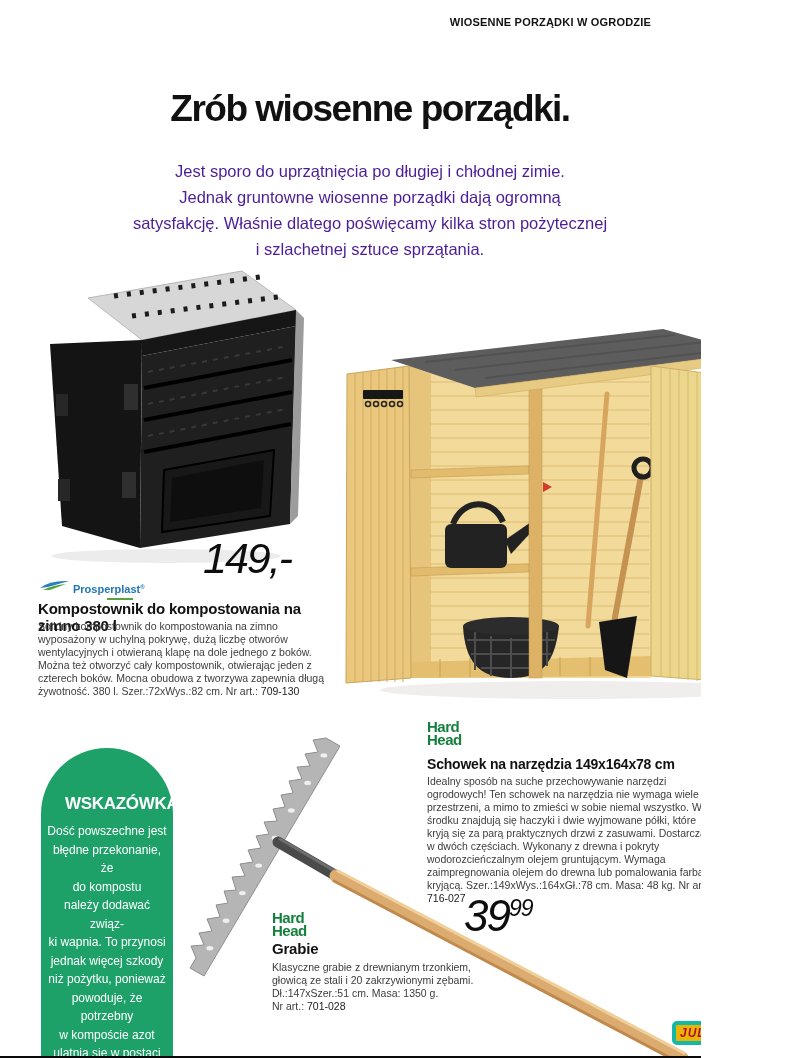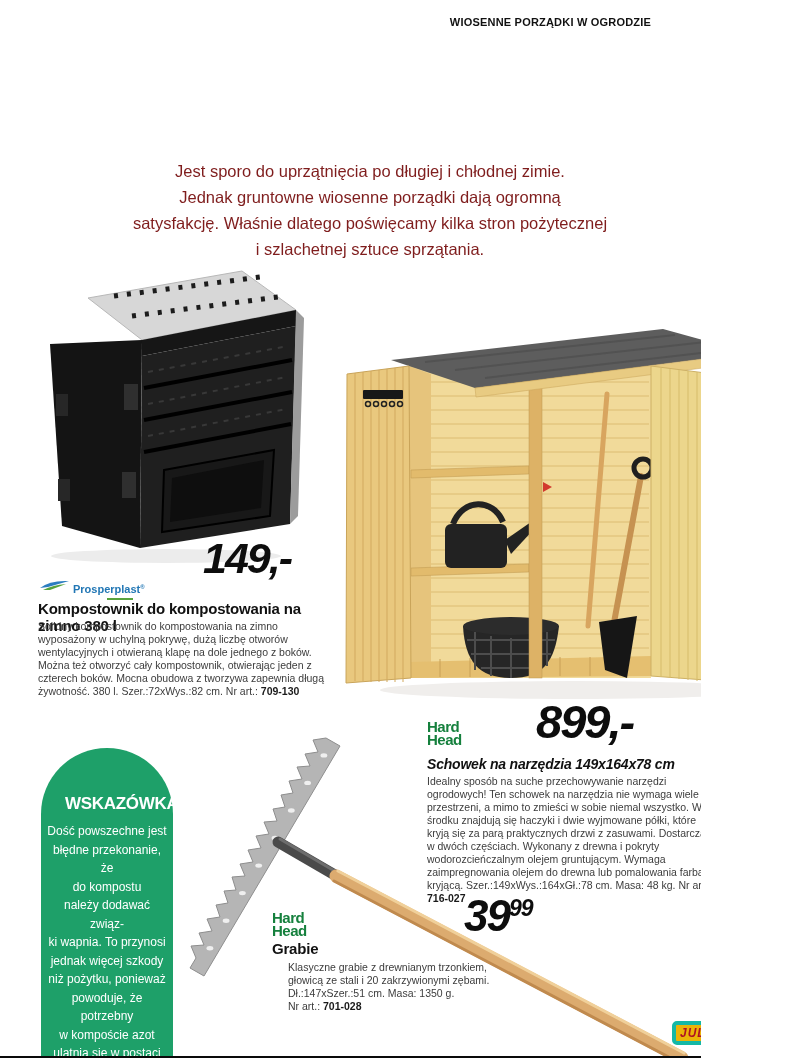--- a/index.html
+++ b/index.html
@@ -5,66 +5,67 @@
   html,body{margin:0;padding:0;background:#fff;}
   .page{position:relative;width:701px;height:1058px;background:#fff;overflow:hidden;
         font-family:"Liberation Sans",sans-serif;color:#111;}
   .abs{position:absolute;}
   
   .kicker{top:16px;right:50px;font-size:11px;font-weight:bold;letter-spacing:.2px;z-index:3;}
   
   .title{top:88px;left:0;width:740px;text-align:center;font-size:37px;font-weight:bold;
          letter-spacing:-1.5px;margin:0;z-index:3;}
   .intro{top:158px;left:70px;width:600px;text-align:center;font-size:16.5px;line-height:26px;
-         white-space:pre-line;color:#7f1d1d;z-index:3;}
+         white-space:pre-line;color:#4c1d95;z-index:3;}
   
   .img{z-index:1;}
   
-  .price{font-weight:bold;font-style:italic;letter-spacing:-2px;color:#0d0d0d;z-index:3;}
+  .price{font-weight:normal;font-style:italic;letter-spacing:-2px;color:#0d0d0d;z-index:3;}
   .price1{left:203px;top:534px;font-size:43px;}
   .price2{left:536px;top:694px;font-size:47px;}
   .price3{left:464px;top:891px;font-size:44px;}
   .p-sup{font-size:23px;position:relative;top:-15px;letter-spacing:-1px;}
   
   .prosper{left:40px;top:579px;display:flex;align-items:flex-start;gap:3px;z-index:3;}
   .prosper .ptext{font-size:11px;font-weight:bold;color:#2277b5;line-height:11px;}
   .prosper .reg{font-size:6px;vertical-align:4px;}
   .prosper .ptag{height:2px;width:26px;background:#57a33e;margin:1px 0 0 34px;}
   .hardhead{font-size:15px;line-height:13px;font-weight:bold;color:#15803d;letter-spacing:-.5px;z-index:3;}
   .hh-shed{left:427px;top:720px;}
   .hh-rake{left:272px;top:911px;}
   
   .pname{font-weight:bold;font-size:15px;letter-spacing:-.2px;z-index:3;}
   .pname1{left:38px;top:600px;width:300px;}
-  .pname2{left:427px;top:756px;width:300px;font-size:14px;font-style:italic;}
+  .pname2{left:427px;top:756px;width:300px;font-size:14px;}
   .pname3{left:272px;top:940px;font-size:15px;}
   .pdesc{font-size:10.5px;line-height:13px;color:#3c3c3c;z-index:3;}
   .pdesc1{left:38px;top:620px;width:286px;}
   .pdesc2{left:427px;top:775px;width:294px;}
-  .pdesc3{left:288px;top:961px;width:218px;}
-  .artno{font-weight:bold;color:#1a1a1a;}
+  .pdesc3{left:272px;top:961px;width:218px;}
+  .artno{font-weight:normal;color:#1a1a1a;}
   
   .pill{left:41px;top:748px;width:132px;height:310px;background:#1ea069;
         border-radius:66px 66px 0 0;color:#fff;text-align:center;z-index:2;}
   .tip-title{margin-top:46px;font-size:17px;font-weight:bold;letter-spacing:-.3px;margin-left:24px;}
   .tip-text{margin-top:8px;padding:0 6px;font-size:12px;line-height:18.5px;white-space:pre-line;}
   
   .jula{left:672px;top:1021px;border:4px solid #14b8a6;border-radius:5px;padding:0 4px;
         color:#ae1122;font-weight:bold;font-style:italic;font-size:12px;letter-spacing:1px;
         background:#eab308;z-index:3;line-height:16px;}
   .pagenum{left:729px;top:1023px;font-size:10px;font-weight:bold;z-index:3;}
   .botrule{left:0;bottom:0;width:794px;height:2px;background:#0a0a0a;z-index:4;}
 </style>
 </head>
 <body>
 
 <div class="page">
 
   <div class="abs kicker">WIOSENNE PORZĄDKI W OGRODZIE</div>
 
+  <h1 class="abs title">Zrób wiosenne porządki.</h1>
   <div class="abs intro">Jest sporo do uprzątnięcia po długiej i chłodnej zimie.
 Jednak gruntowne wiosenne porządki dają ogromną
 satysfakcję. Właśnie dlatego poświęcamy kilka stron pożytecznej
 i szlachetnej sztuce sprzątania.</div>
 
   <svg class="abs img" style="left:36px;top:264px;" width="274" height="302" viewBox="0 0 274 302">
     <ellipse cx="130" cy="292" rx="115" ry="7" fill="#ececec"></ellipse>
     <polygon points="52,34 206,7 260,46 106,76" fill="#d7d7d7" stroke="#b8b8b8" stroke-width="1"></polygon>
     <path d="M78,32 L232,12" stroke="#1c1c1c" stroke-width="5" stroke-dasharray="4 9" fill="none"></path>
     <path d="M96,52 L250,32" stroke="#1c1c1c" stroke-width="5" stroke-dasharray="4 9" fill="none"></path>
@@ -174,21 +175,20 @@
       <div class="ptag"></div>
     </div>
   </div>
   <div class="abs pname pname1">Kompostownik do kompostowania na zimno 380 l</div>
   <div class="abs pdesc pdesc1"><span>Solidny kompostownik do kompostowania na zimno wyposażony w uchylną pokrywę, dużą liczbę otworów wentylacyjnych i otwieraną klapę na dole jednego z boków. Można też otworzyć cały kompostownik, otwierając jeden z czterech boków. Mocna obudowa z tworzywa zapewnia długą żywotność. 380 l. Szer.:72xWys.:82 cm. Nr art.: </span><span class="artno">709-130</span></div>
 
   <div class="abs hardhead hh-shed">
     <div>Hard</div>
     <div>Head</div>
   </div>
-  <div class="abs price price2">899,-</div>
   <div class="abs pname pname2">Schowek na narzędzia 149x164x78 cm</div>
   <div class="abs pdesc pdesc2"><span>Idealny sposób na suche przechowywanie narzędzi ogrodowych! Ten schowek na narzędzia nie wymaga wiele przestrzeni, a mimo to zmieści w sobie niemal wszystko. W środku znajdują się haczyki i dwie wyjmowane półki, które kryją się za parą praktycznych drzwi z zasuwami. Dostarczany w dwóch częściach. Wykonany z drewna i pokryty wodorozcieńczalnym olejem gruntującym. Wymaga zaimpregnowania olejem do drewna lub pomalowania farbą kryjącą. Szer.:149xWys.:164xGł.:78 cm. Masa: 48 kg. Nr art.: </span><span class="artno">716-027</span></div>
 
   <div class="abs pill">
     <div class="tip-title">WSKAZÓWKA!</div>
     <div class="tip-text">Dość powszechne jest
 błędne przekonanie, że
 do kompostu
 należy dodawać związ-
 ki wapnia. To przynosi

